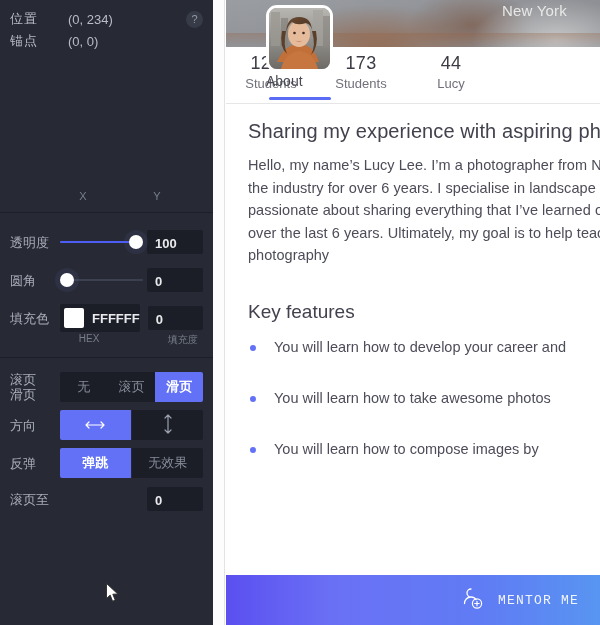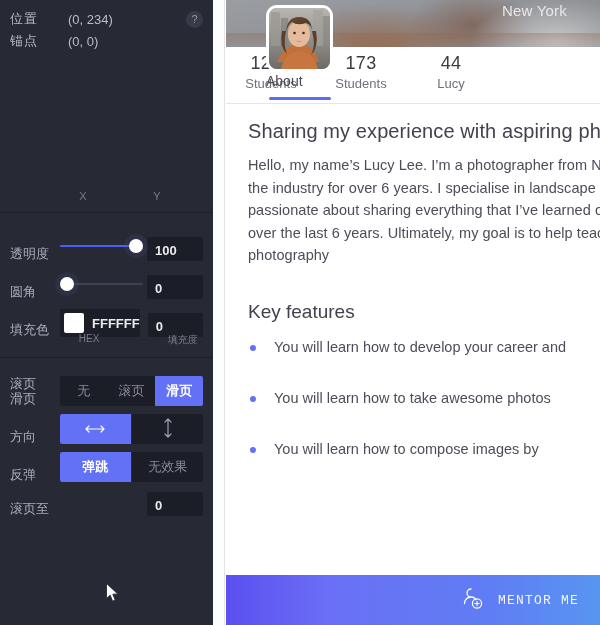--- a/index.html
+++ b/index.html
@@ -82,21 +82,21 @@
     display: flex; align-items: flex-start;
   }
   .xy-cell { font-size: 11px; color: #787d8b; text-align: center; }
   .xy-x { width: 74px; margin-left: 46px; }
   .xy-y { width: 74px; }
 
   .divider { height: 1px; background: #1c1f27; width: 213px; }
 
   
   .section { padding: 10px 0 10px 0; }
-  .prop-row { display: flex; align-items: flex-end; height: 38px; padding: 0 10px; }
+  .prop-row { display: flex; align-items: center; height: 38px; padding: 0 10px; }
   .prop-label {
     width: 50px; flex: 0 0 50px;
     color: #a9adb9; font-size: 13px; line-height: 15px;
   }
   .prop-label.two-line { font-size: 13px; }
 
   .slider { position: relative; width: 83px; height: 30px; margin-right: 8px; }
   .slider-track {
     position: absolute; top: 14px; left: 0; width: 83px; height: 2px;
     background: #3c4150; border-radius: 1px;

